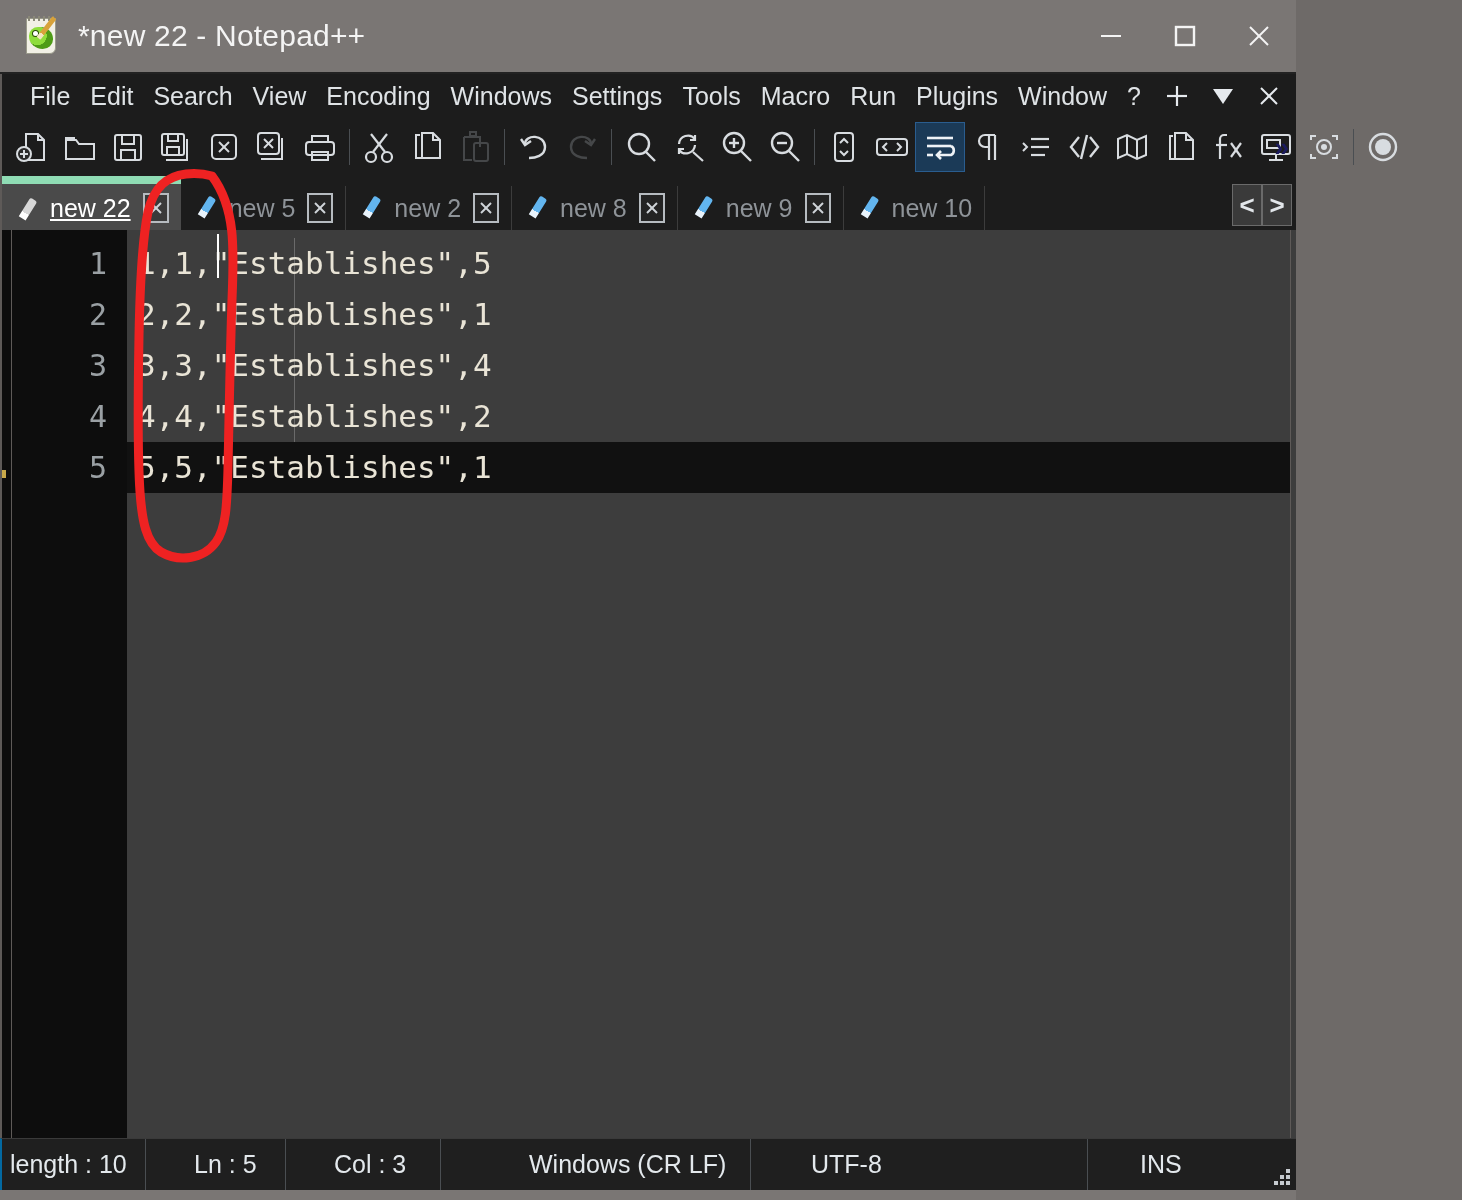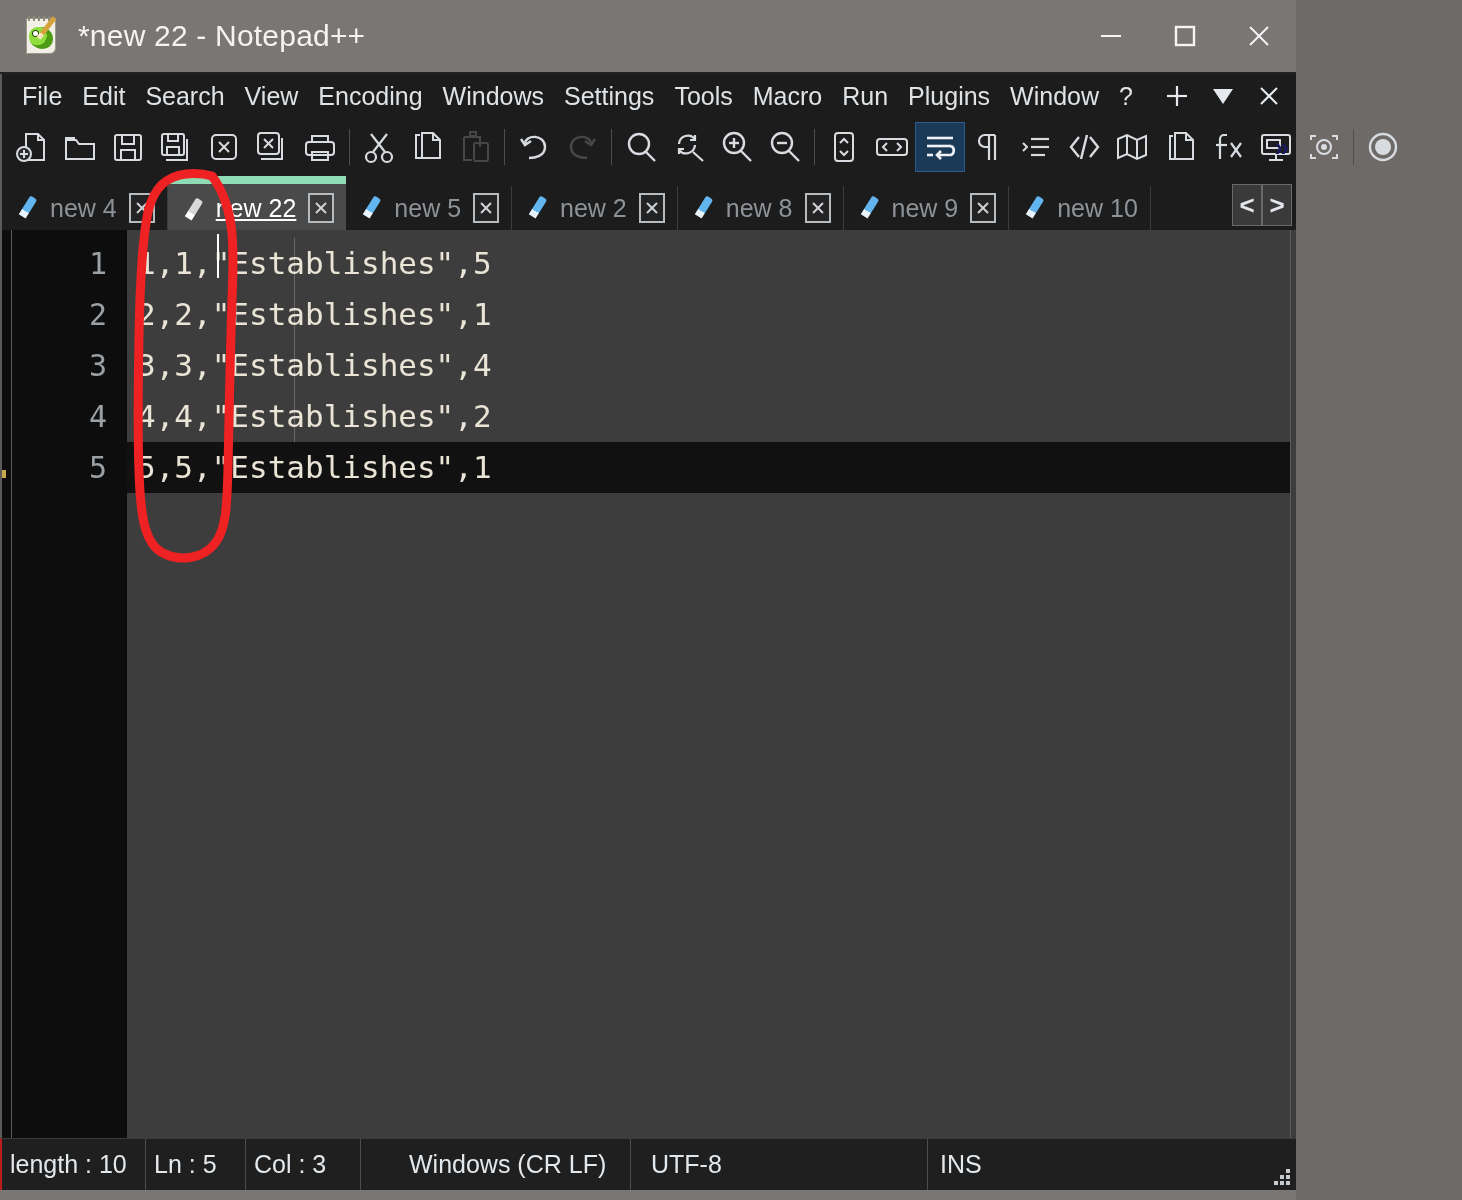--- a/index.html
+++ b/index.html
@@ -72,21 +72,21 @@
     display: flex; align-items: center; justify-content: center;
     cursor: pointer;
   }
   .wc svg { display:block; }
 
   
   #menubar {
     height: 44px; flex: 0 0 44px;
     background: #1c1c1c;
     display: flex; align-items: center;
-    padding-left: 10px;
+    padding-left: 18px;
     position: relative;
     border-left: 2px solid #5e5a58;
   }
   .menu-item {
     font-size: 25px; color: #dfe3e6;
     padding: 2px 10px; white-space: nowrap;
     cursor: default;
   }
   #menu-right {
     position: absolute; right: 14px; top: 0; height: 100%;
@@ -258,23 +258,24 @@
     position: absolute; left: 0; top: 0;
     width: 1462px; height: 1200px;
     pointer-events: none; z-index: 50;
   }
 
   
   #statusbar {
     height: 52px; flex: 0 0 52px;
     background: #1f1f1f;
     display: flex; align-items: flex-end;
-    border-left: 2px solid #b91c1c;
+    border-left: 2px solid #0369a1;
     border-top: 1px solid #3a3a3a;
     position: relative;
+    gap: 40px;
   }
   .sb {
     font-size: 25px; color: #e3e8ec;
     white-space: nowrap; overflow: hidden;
     height: 100%; display: flex; align-items: center;
     padding: 0 8px;
     border-right: 1px solid #4a4e52;
   }
   .sb.nb { border-right: none; }
   #sb-grip {
@@ -583,32 +584,20 @@
         <circle cx="18" cy="18" r="13" fill="none" stroke="#d8dce0" stroke-width="2.4"></circle>
         <circle cx="18" cy="18" r="8" fill="#d8dce0"></circle>
       </svg>
     </div>
 
     <div id="tb-overflow">»</div>
   </div>
 
   <div id="tabbar">
 
-    <div class="tab">
-      <span class="tab-pencil">
-          <span class="body"></span>
-        </span>
-      <span class="tab-label">new 4</span>
-      <span class="tab-close">
-        <svg width="14" height="14" viewBox="0 0 14 14">
-            <line x1="2" y1="2" x2="12" y2="12" stroke="#cfd4d8" stroke-width="2"></line>
-            <line x1="12" y1="2" x2="2" y2="12" stroke="#cfd4d8" stroke-width="2"></line>
-          </svg>
-      </span>
-    </div>
 
     <div class="tab active">
       <span class="tab-topbar"></span>
       <span class="tab-pencil">
           <span class="body"></span>
         </span>
       <span class="tab-label">new 22</span>
       <span class="tab-close">
         <svg width="14" height="14" viewBox="0 0 14 14">
             <line x1="2" y1="2" x2="12" y2="12" stroke="#cfd4d8" stroke-width="2"></line>

